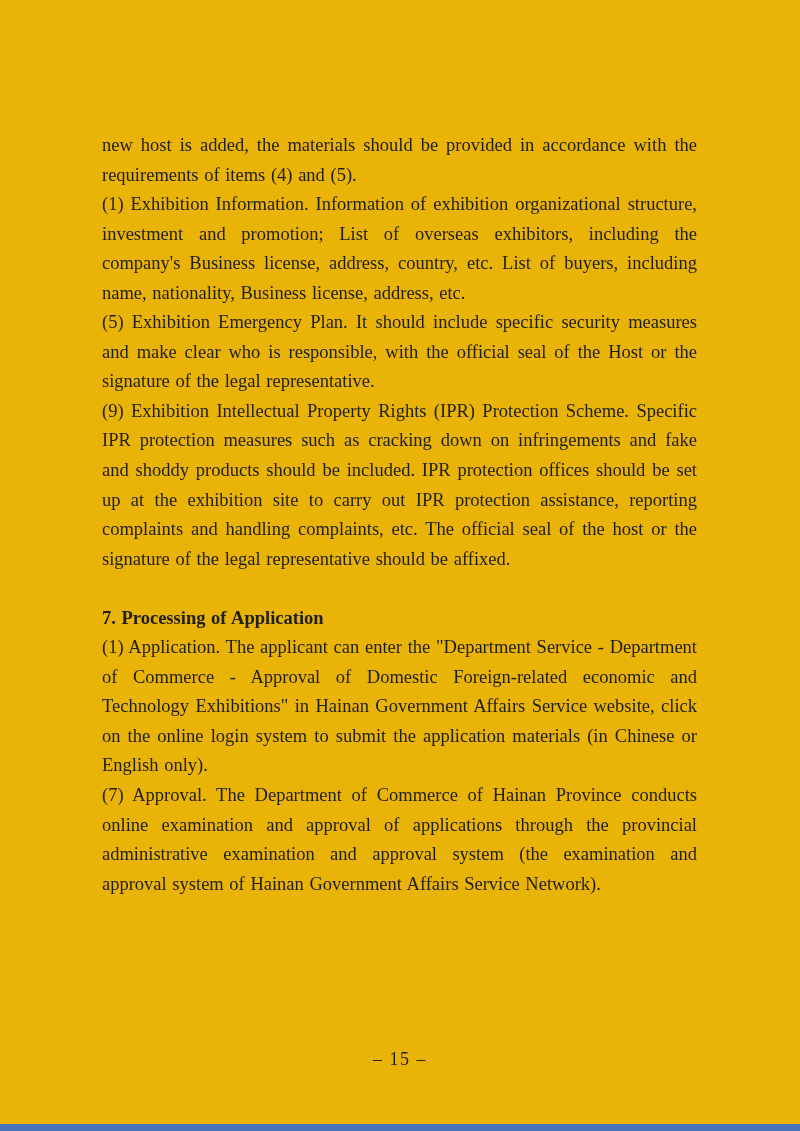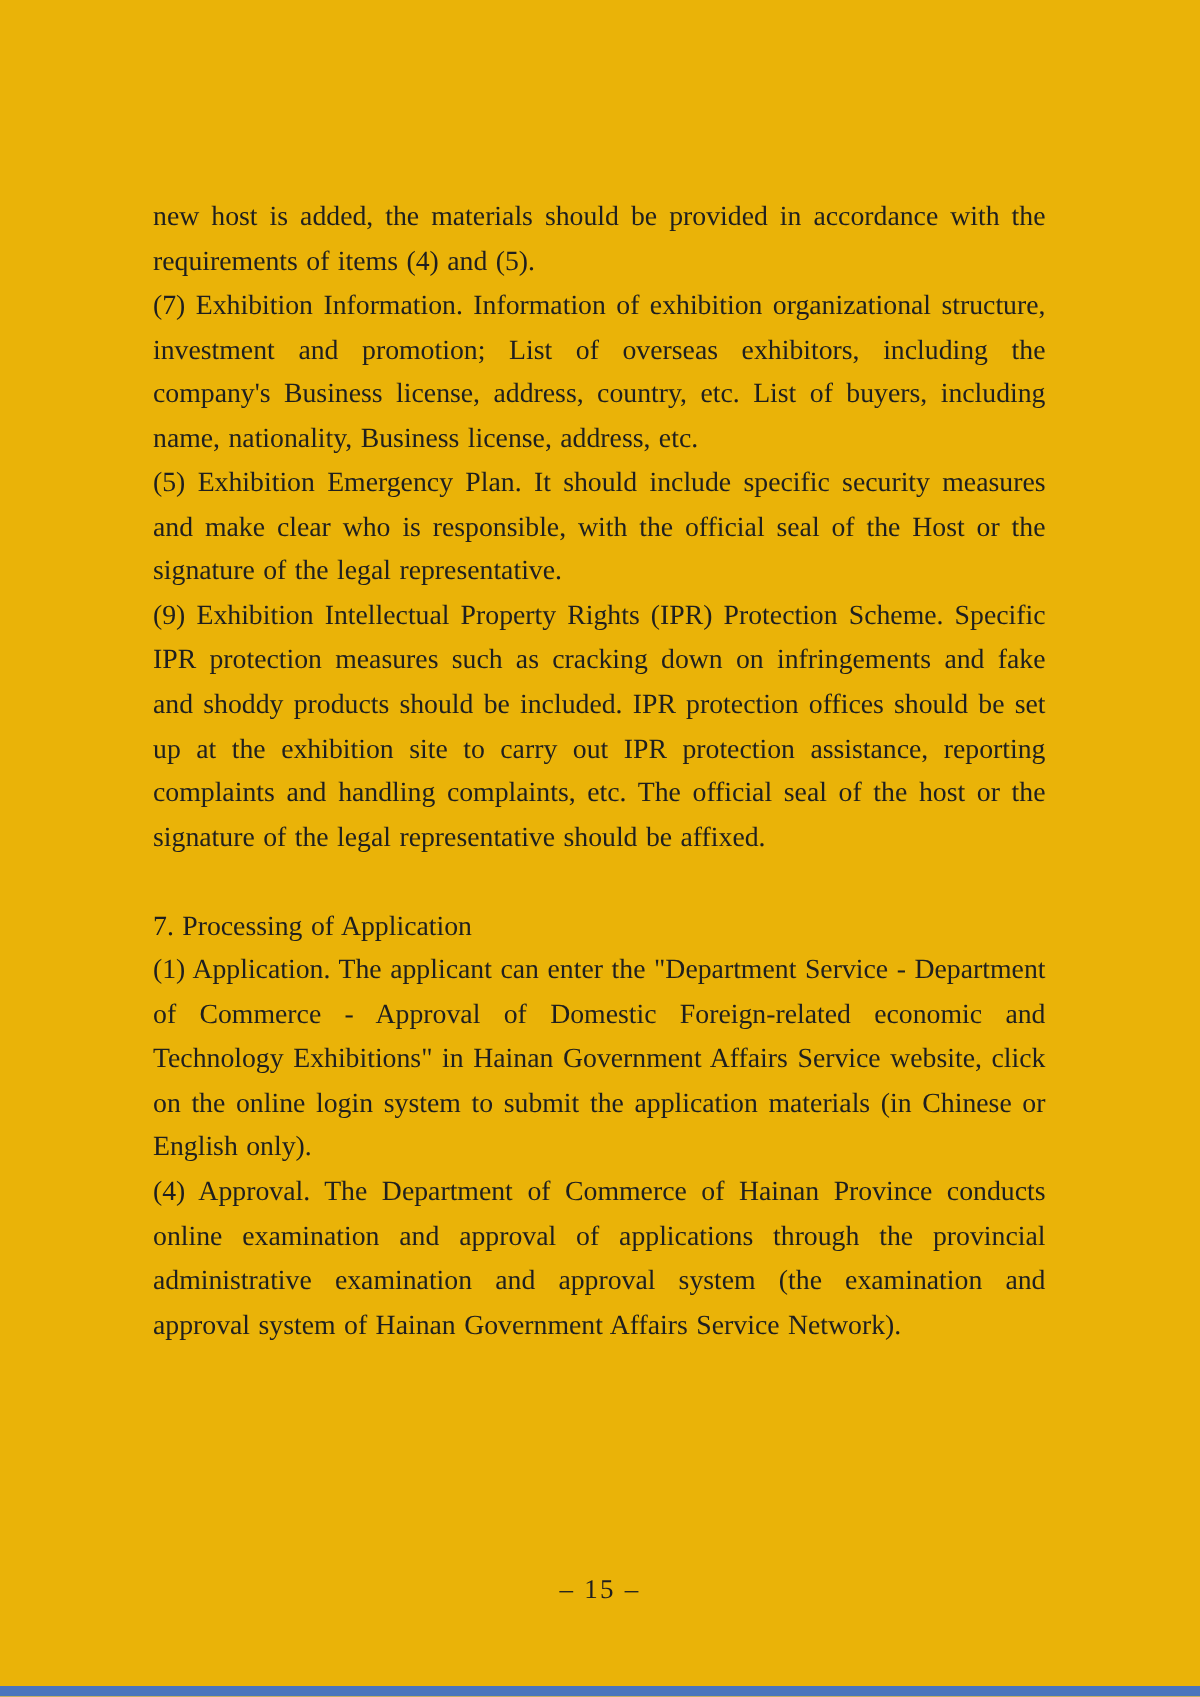--- a/index.html
+++ b/index.html
@@ -29,21 +29,21 @@
     line-height: 29.55px;
     word-spacing: 1px;
   }
   .content p {
     margin: 0;
     text-align: justify;
   }
   .heading {
     margin: 0;
     font-size: 18.5px;
-    font-weight: normal;
+    font-weight: bold;
     line-height: 29.55px;
     text-align: left;
   }
   .spacer {
     height: 29.55px;
   }
   .footer {
     position: absolute;
     left: 0;
     top: 1049px;
@@ -60,27 +60,27 @@
     width: 800px;
     height: 7px;
   }
 </style>
 </head>
 <body>
 
 <div class="page">
   <div class="content">
     <p>new host is added, the materials should be provided in accordance with the requirements of items (4) and (5).</p>
-    <p>(7) Exhibition Information. Information of exhibition organizational structure, investment and promotion; List of overseas exhibitors, including the company's Business license, address, country, etc. List of buyers, including name, nationality, Business license, address, etc.</p>
+    <p>(1) Exhibition Information. Information of exhibition organizational structure, investment and promotion; List of overseas exhibitors, including the company's Business license, address, country, etc. List of buyers, including name, nationality, Business license, address, etc.</p>
     <p>(5) Exhibition Emergency Plan. It should include specific security measures and make clear who is responsible, with the official seal of the Host or the signature of the legal representative.</p>
     <p>(9) Exhibition Intellectual Property Rights (IPR) Protection Scheme. Specific IPR protection measures such as cracking down on infringements and fake and shoddy products should be included. IPR protection offices should be set up at the exhibition site to carry out IPR protection assistance, reporting complaints and handling complaints, etc. The official seal of the host or the signature of the legal representative should be affixed.</p>
     <div class="spacer"></div>
     <h2 class="heading">7. Processing of Application</h2>
     <p>(1) Application. The applicant can enter the "Department Service - Department of Commerce - Approval of Domestic Foreign-related economic and Technology Exhibitions" in Hainan Government Affairs Service website, click on the online login system to submit the application materials (in Chinese or English only).</p>
-    <p>(4) Approval. The Department of Commerce of Hainan Province conducts online examination and approval of applications through the provincial administrative examination and approval system (the examination and approval system of Hainan Government Affairs Service Network).</p>
+    <p>(7) Approval. The Department of Commerce of Hainan Province conducts online examination and approval of applications through the provincial administrative examination and approval system (the examination and approval system of Hainan Government Affairs Service Network).</p>
   </div>
 
   <div class="footer">
     <span>– 15 –</span>
   </div>
 
   <div class="accent-bar" style="background: rgb(74, 117, 189);"></div>
 </div>
 
 </body></html>

